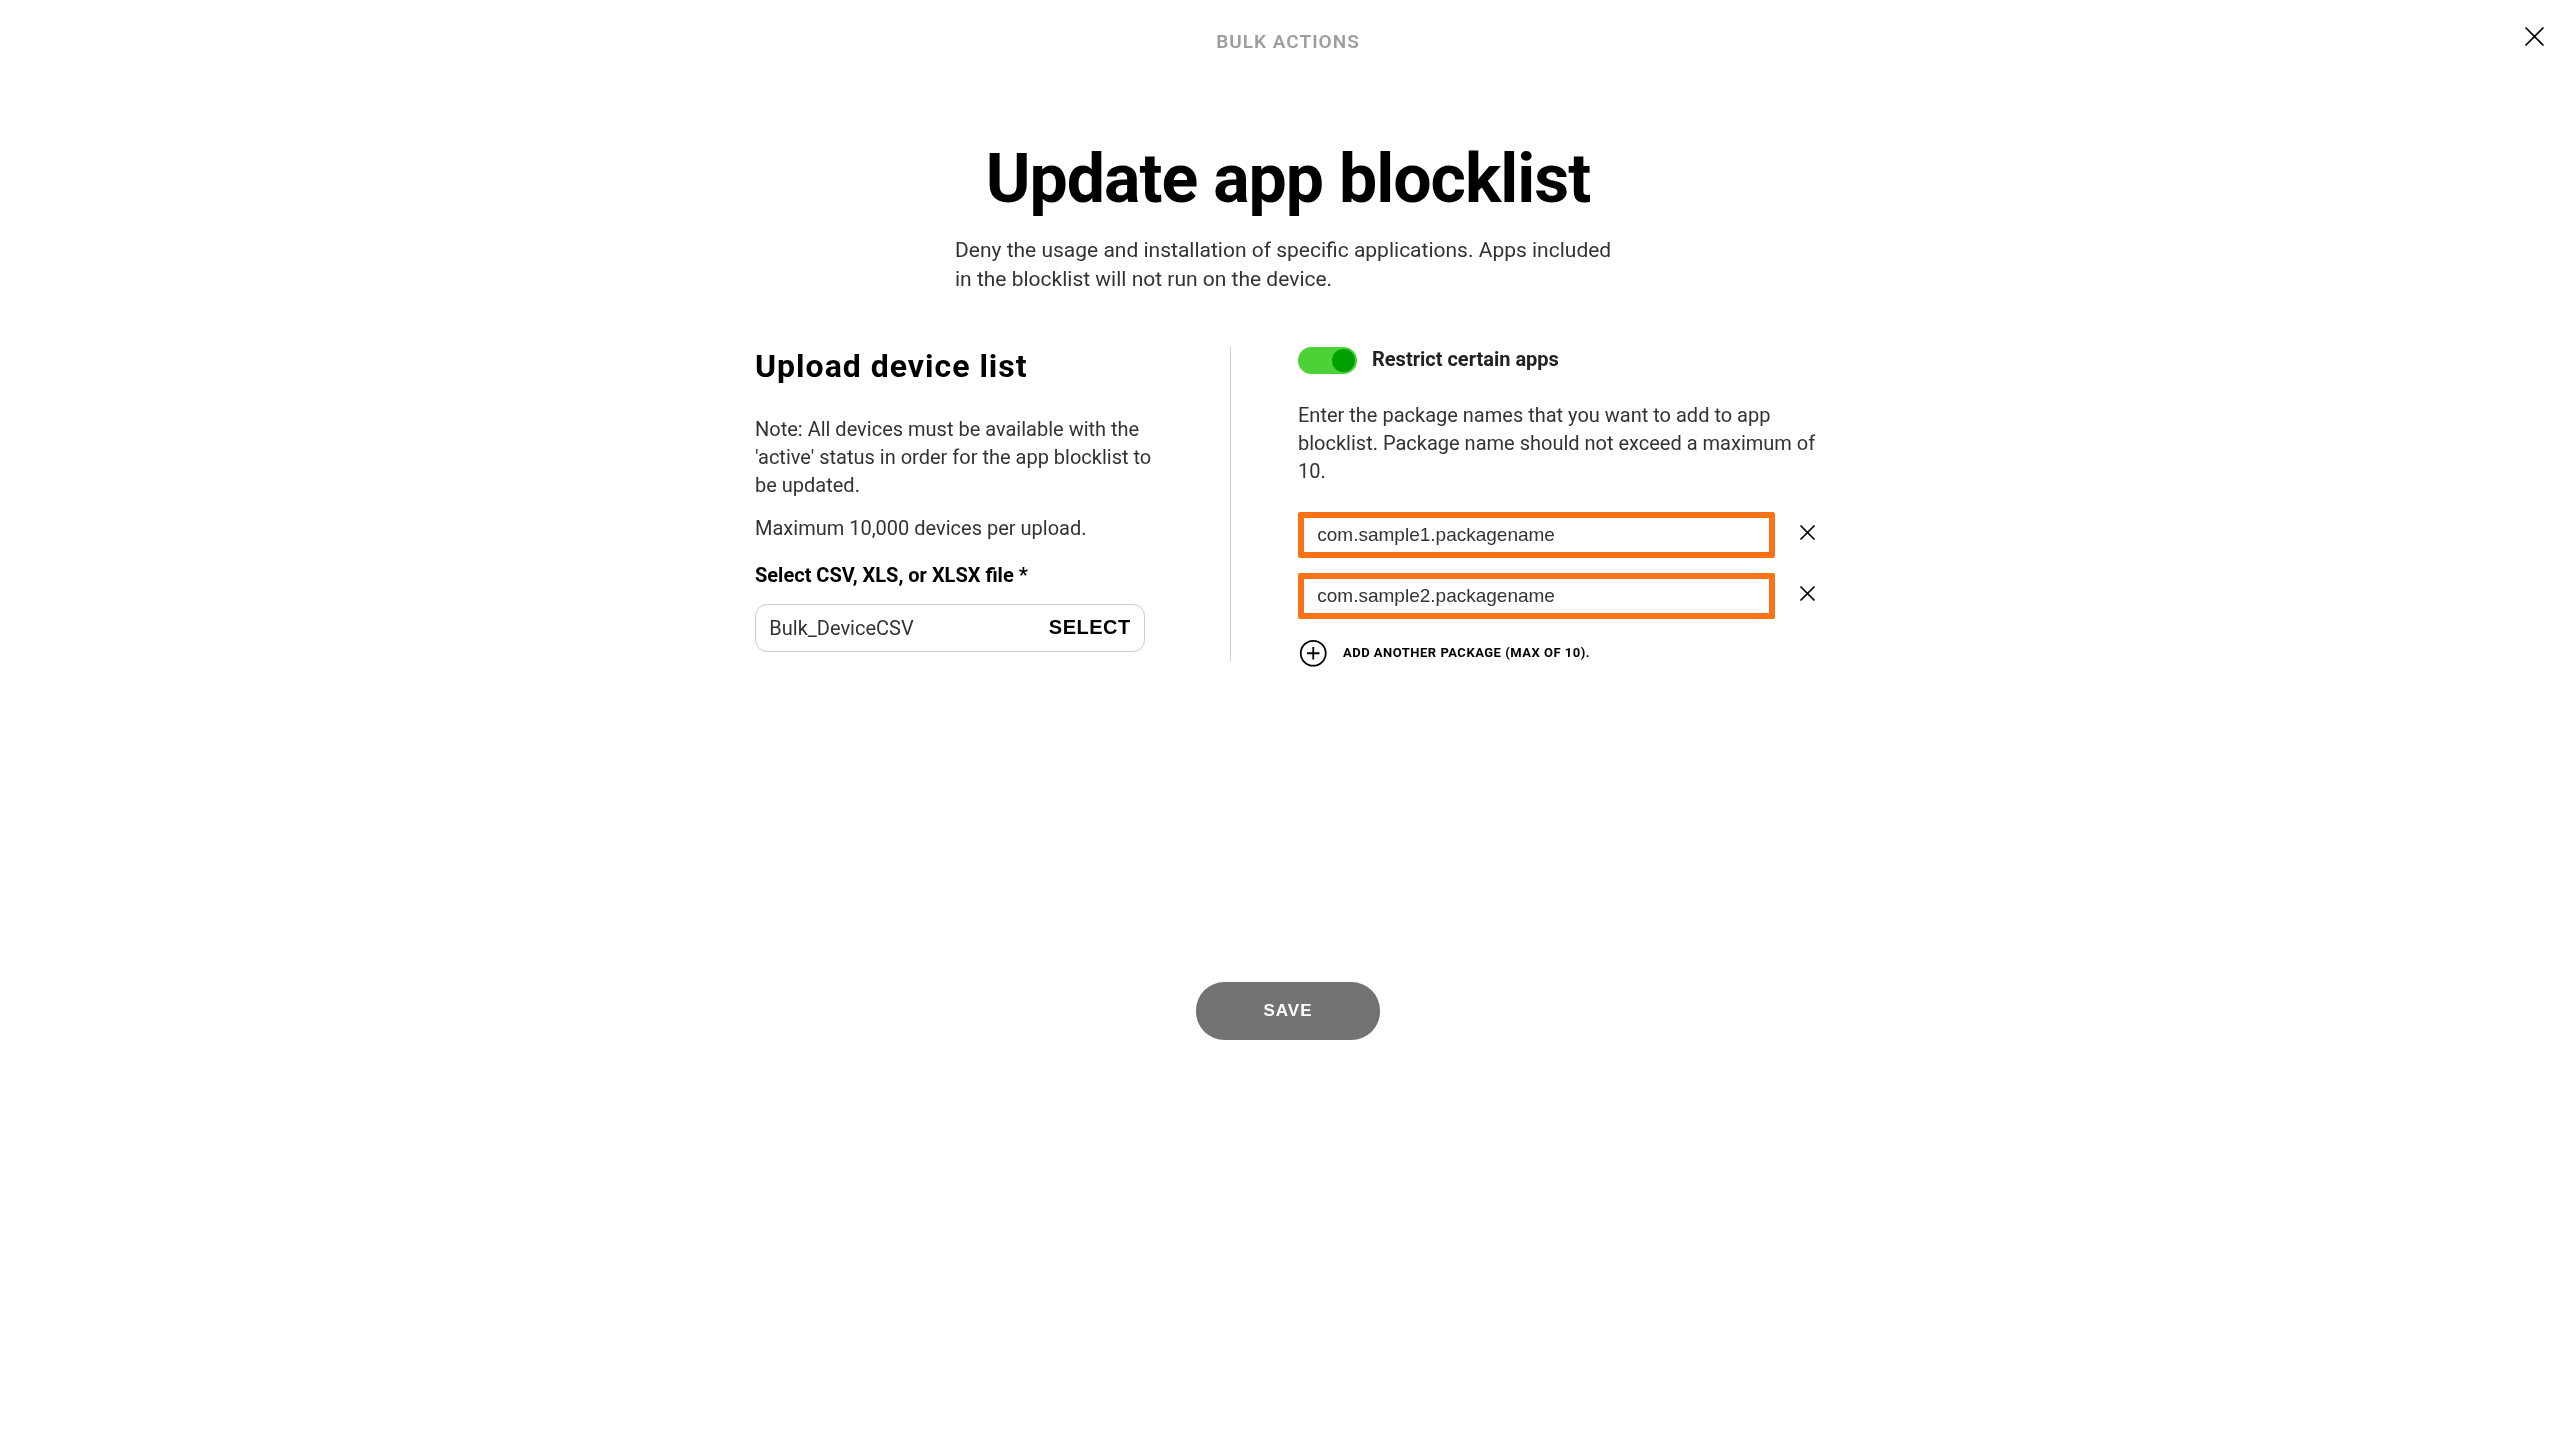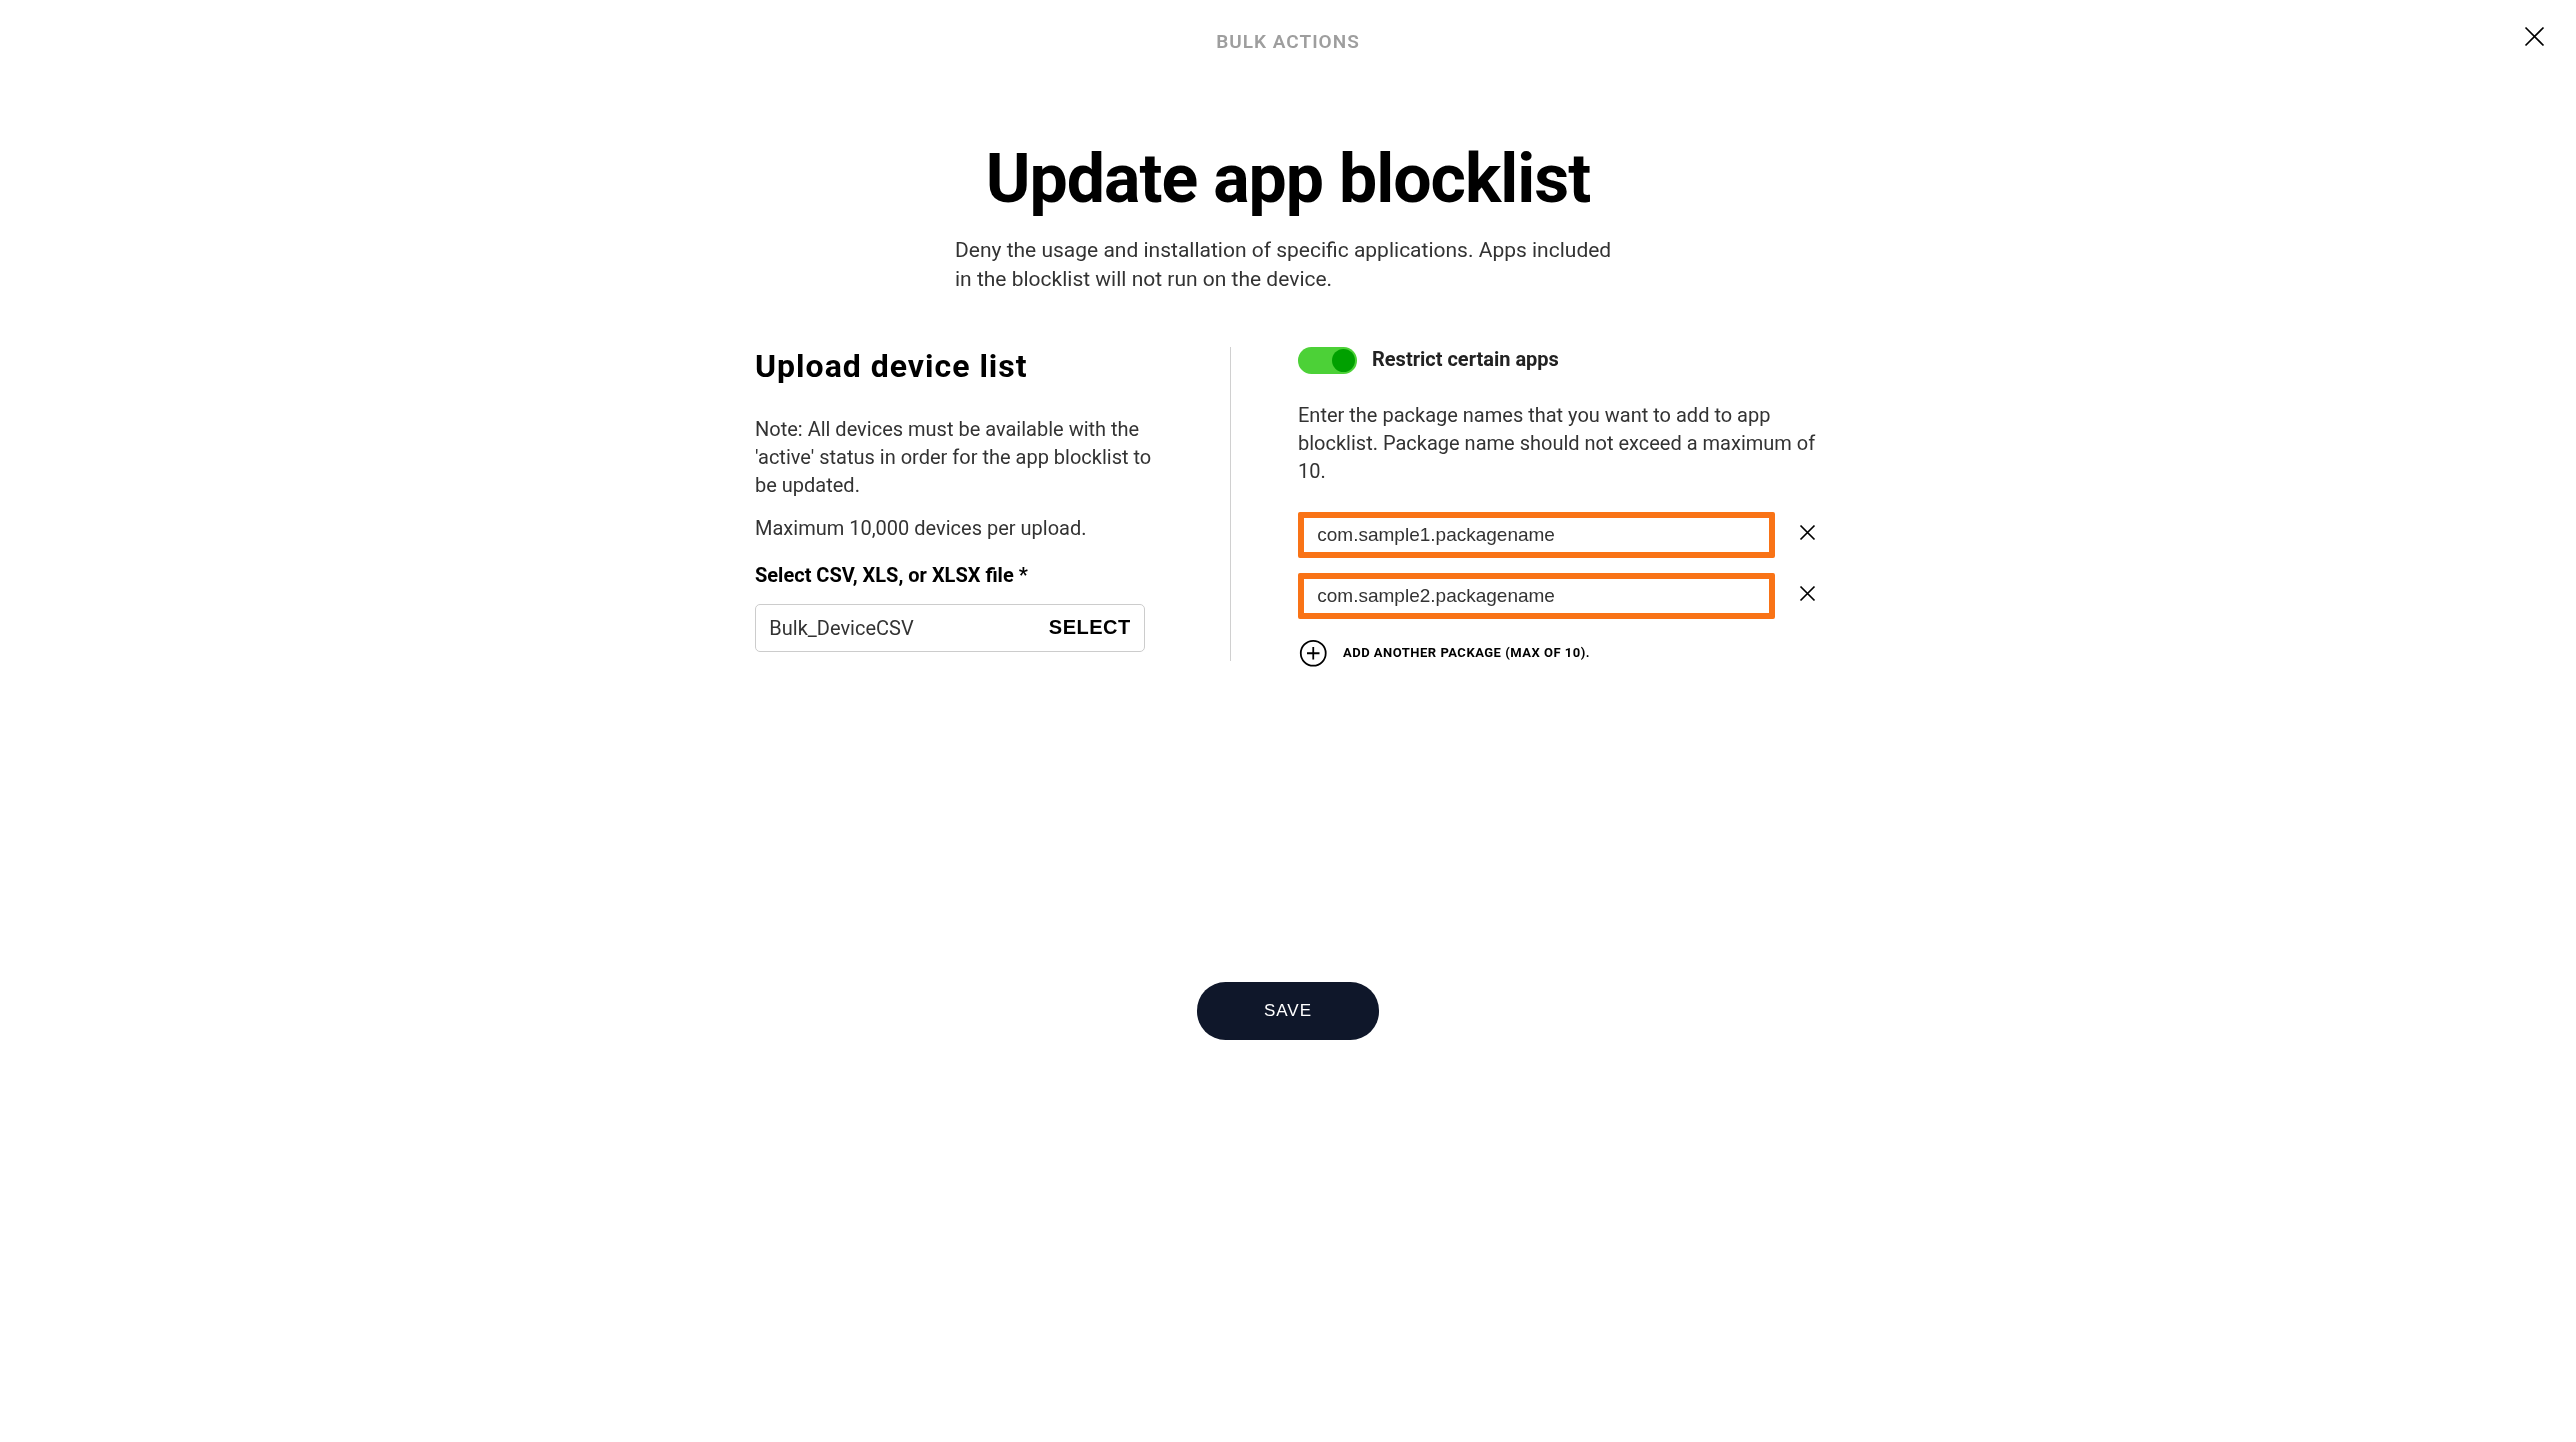--- a/index.html
+++ b/index.html
@@ -111,21 +111,21 @@
       font-size: 20px;
       font-weight: 700;
       color: #000;
       margin-bottom: 17px;
     }
     
     .file-input-wrapper {
       display: flex;
       align-items: center;
       border: 1px solid #ccc;
-      border-radius: 5px;
+      border-radius: 12px;
       height: 48px;
       padding: 0 13.3px;
       width: 390px;
     }
     
     .file-input-text {
       flex: 1;
       font-size: 20px;
       color: #333;
     }
@@ -238,27 +238,27 @@
       font-size: 13px;
       font-weight: 700;
       letter-spacing: 0.5px;
       color: #000;
     }
     
     .save-btn {
       display: block;
       margin: 0 auto;
       margin-top: 314px;
-      background: #0f172a;
+      background: #737373;
       color: #fff;
       border: none;
       border-radius: 28.5px;
       padding: 19px 67px;
       font-size: 17px;
-      font-weight: 400;
+      font-weight: 700;
       letter-spacing: 1px;
       cursor: pointer;
     }
   </style>
 </head>
 <body>
 
 <div class="close-btn">
   <span>
     <svg viewBox="0 0 24 24" fill="none">

